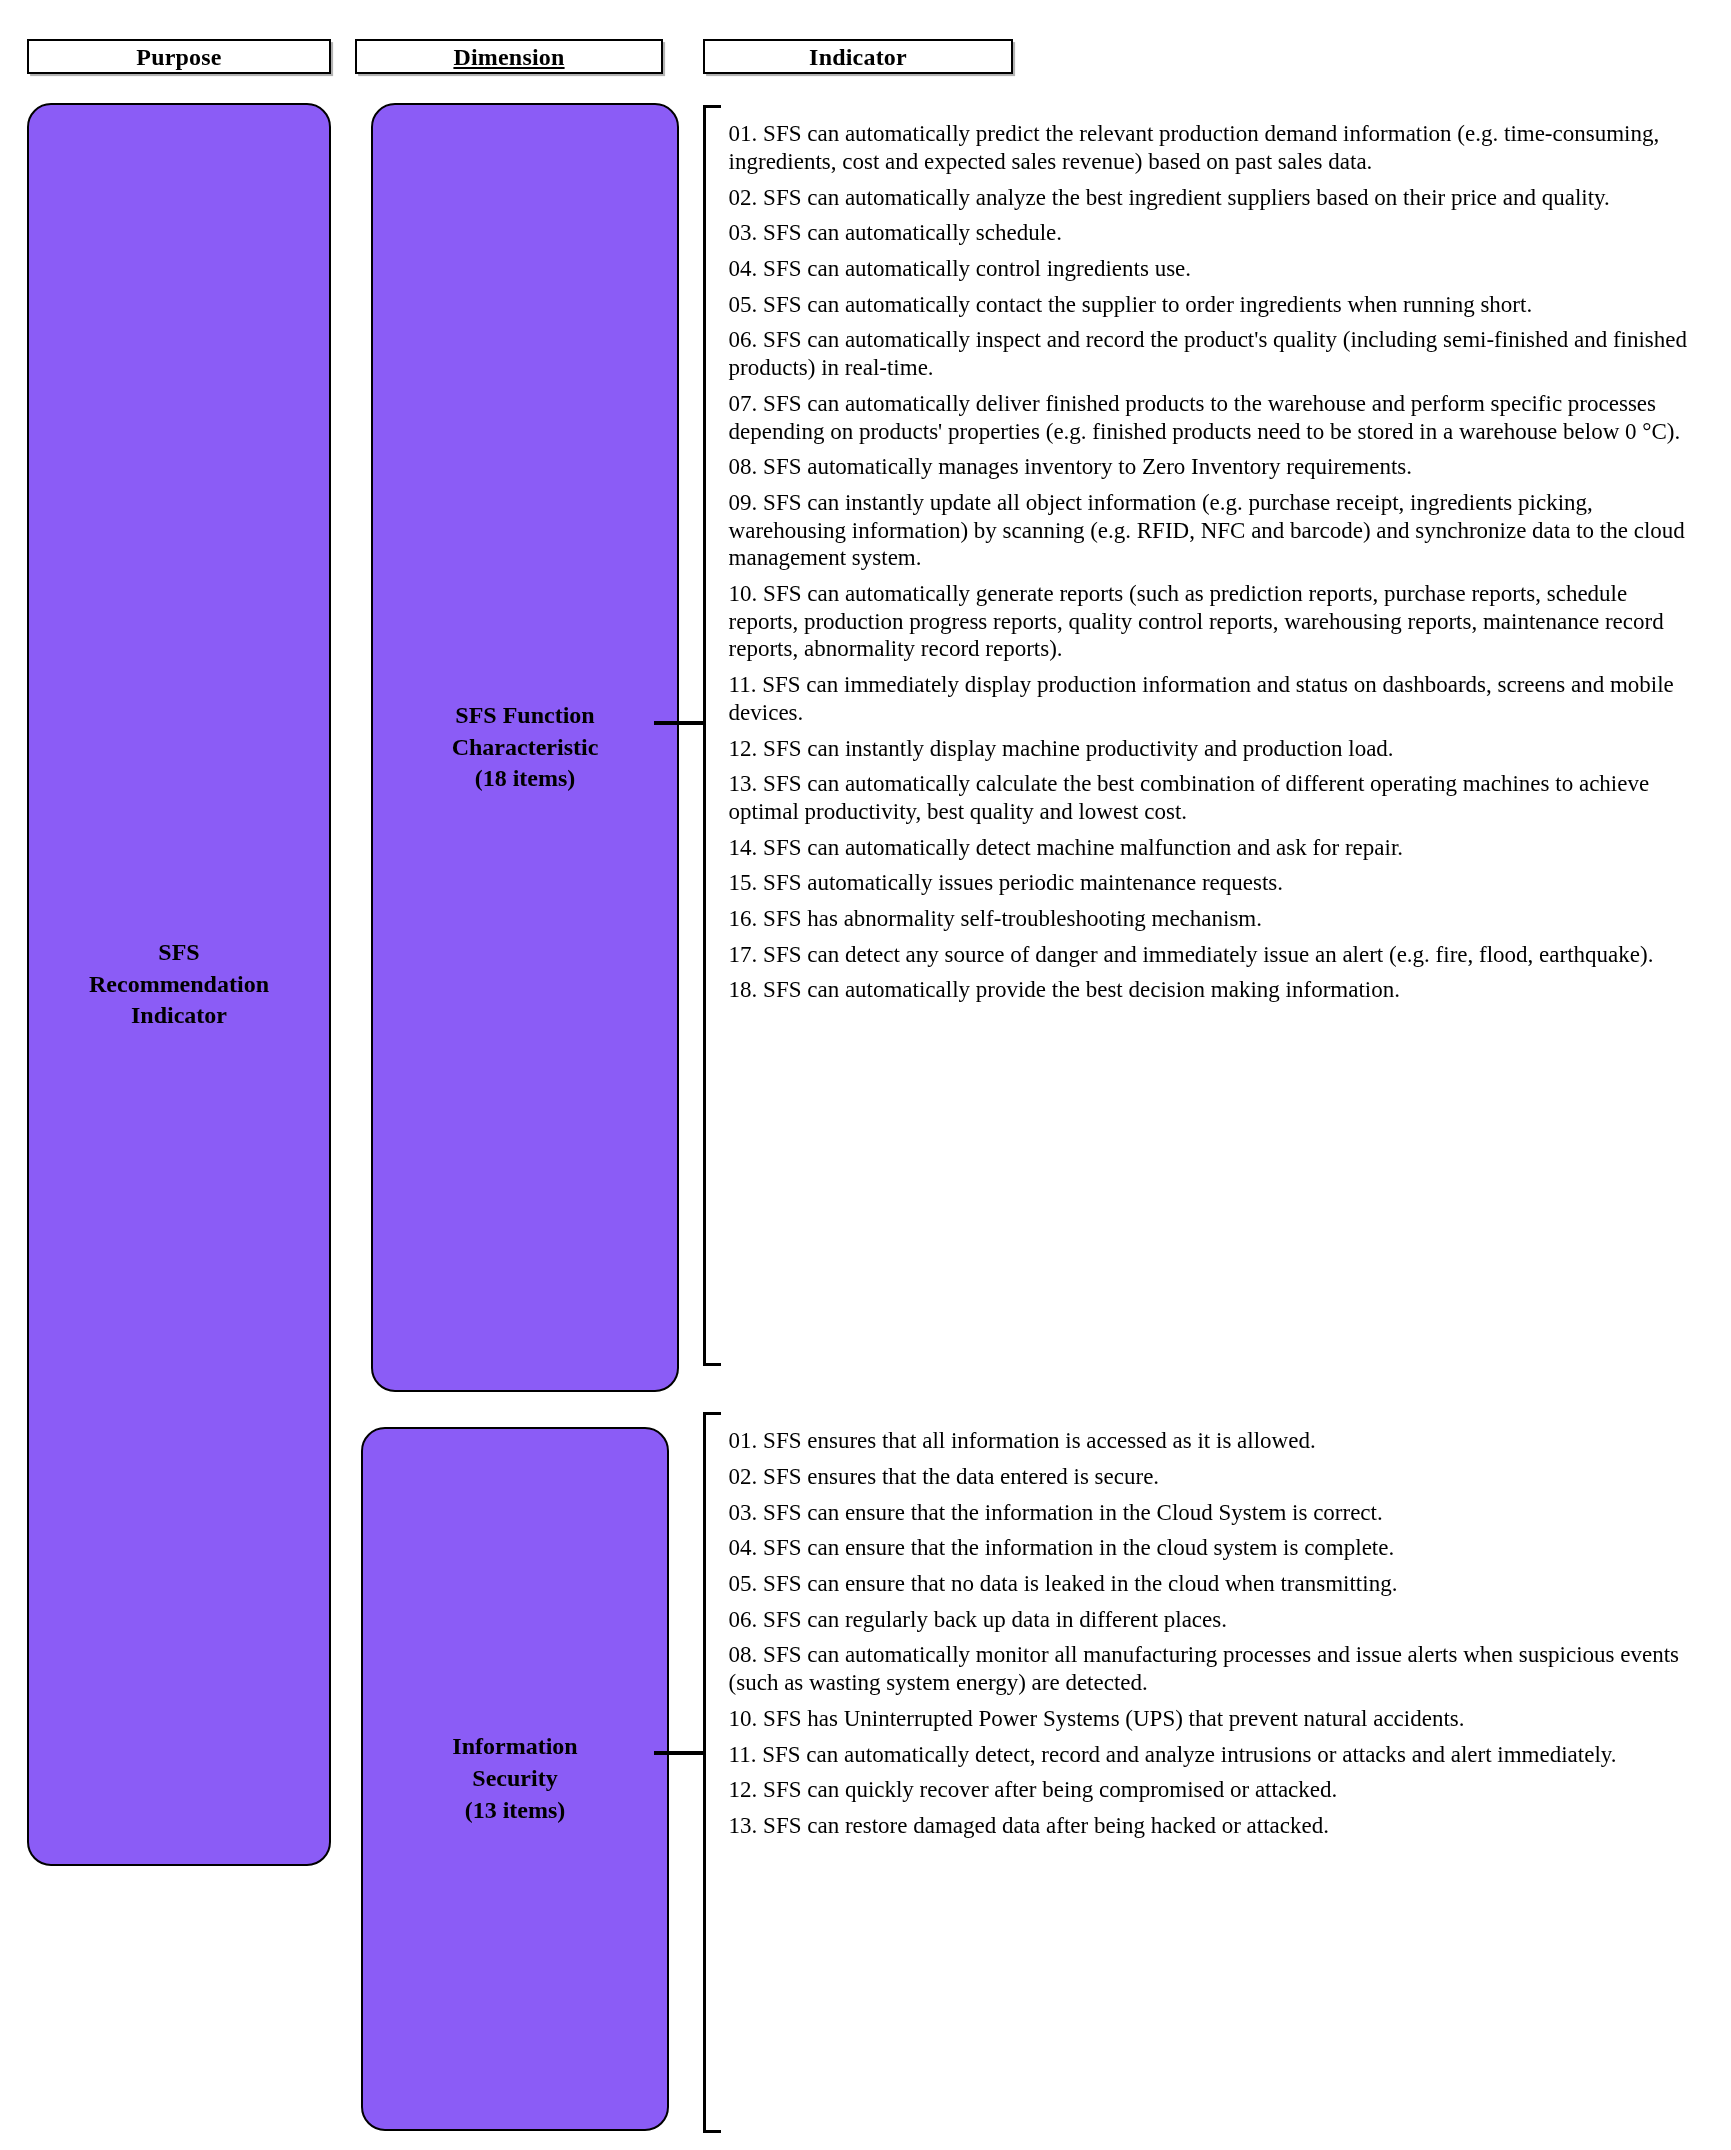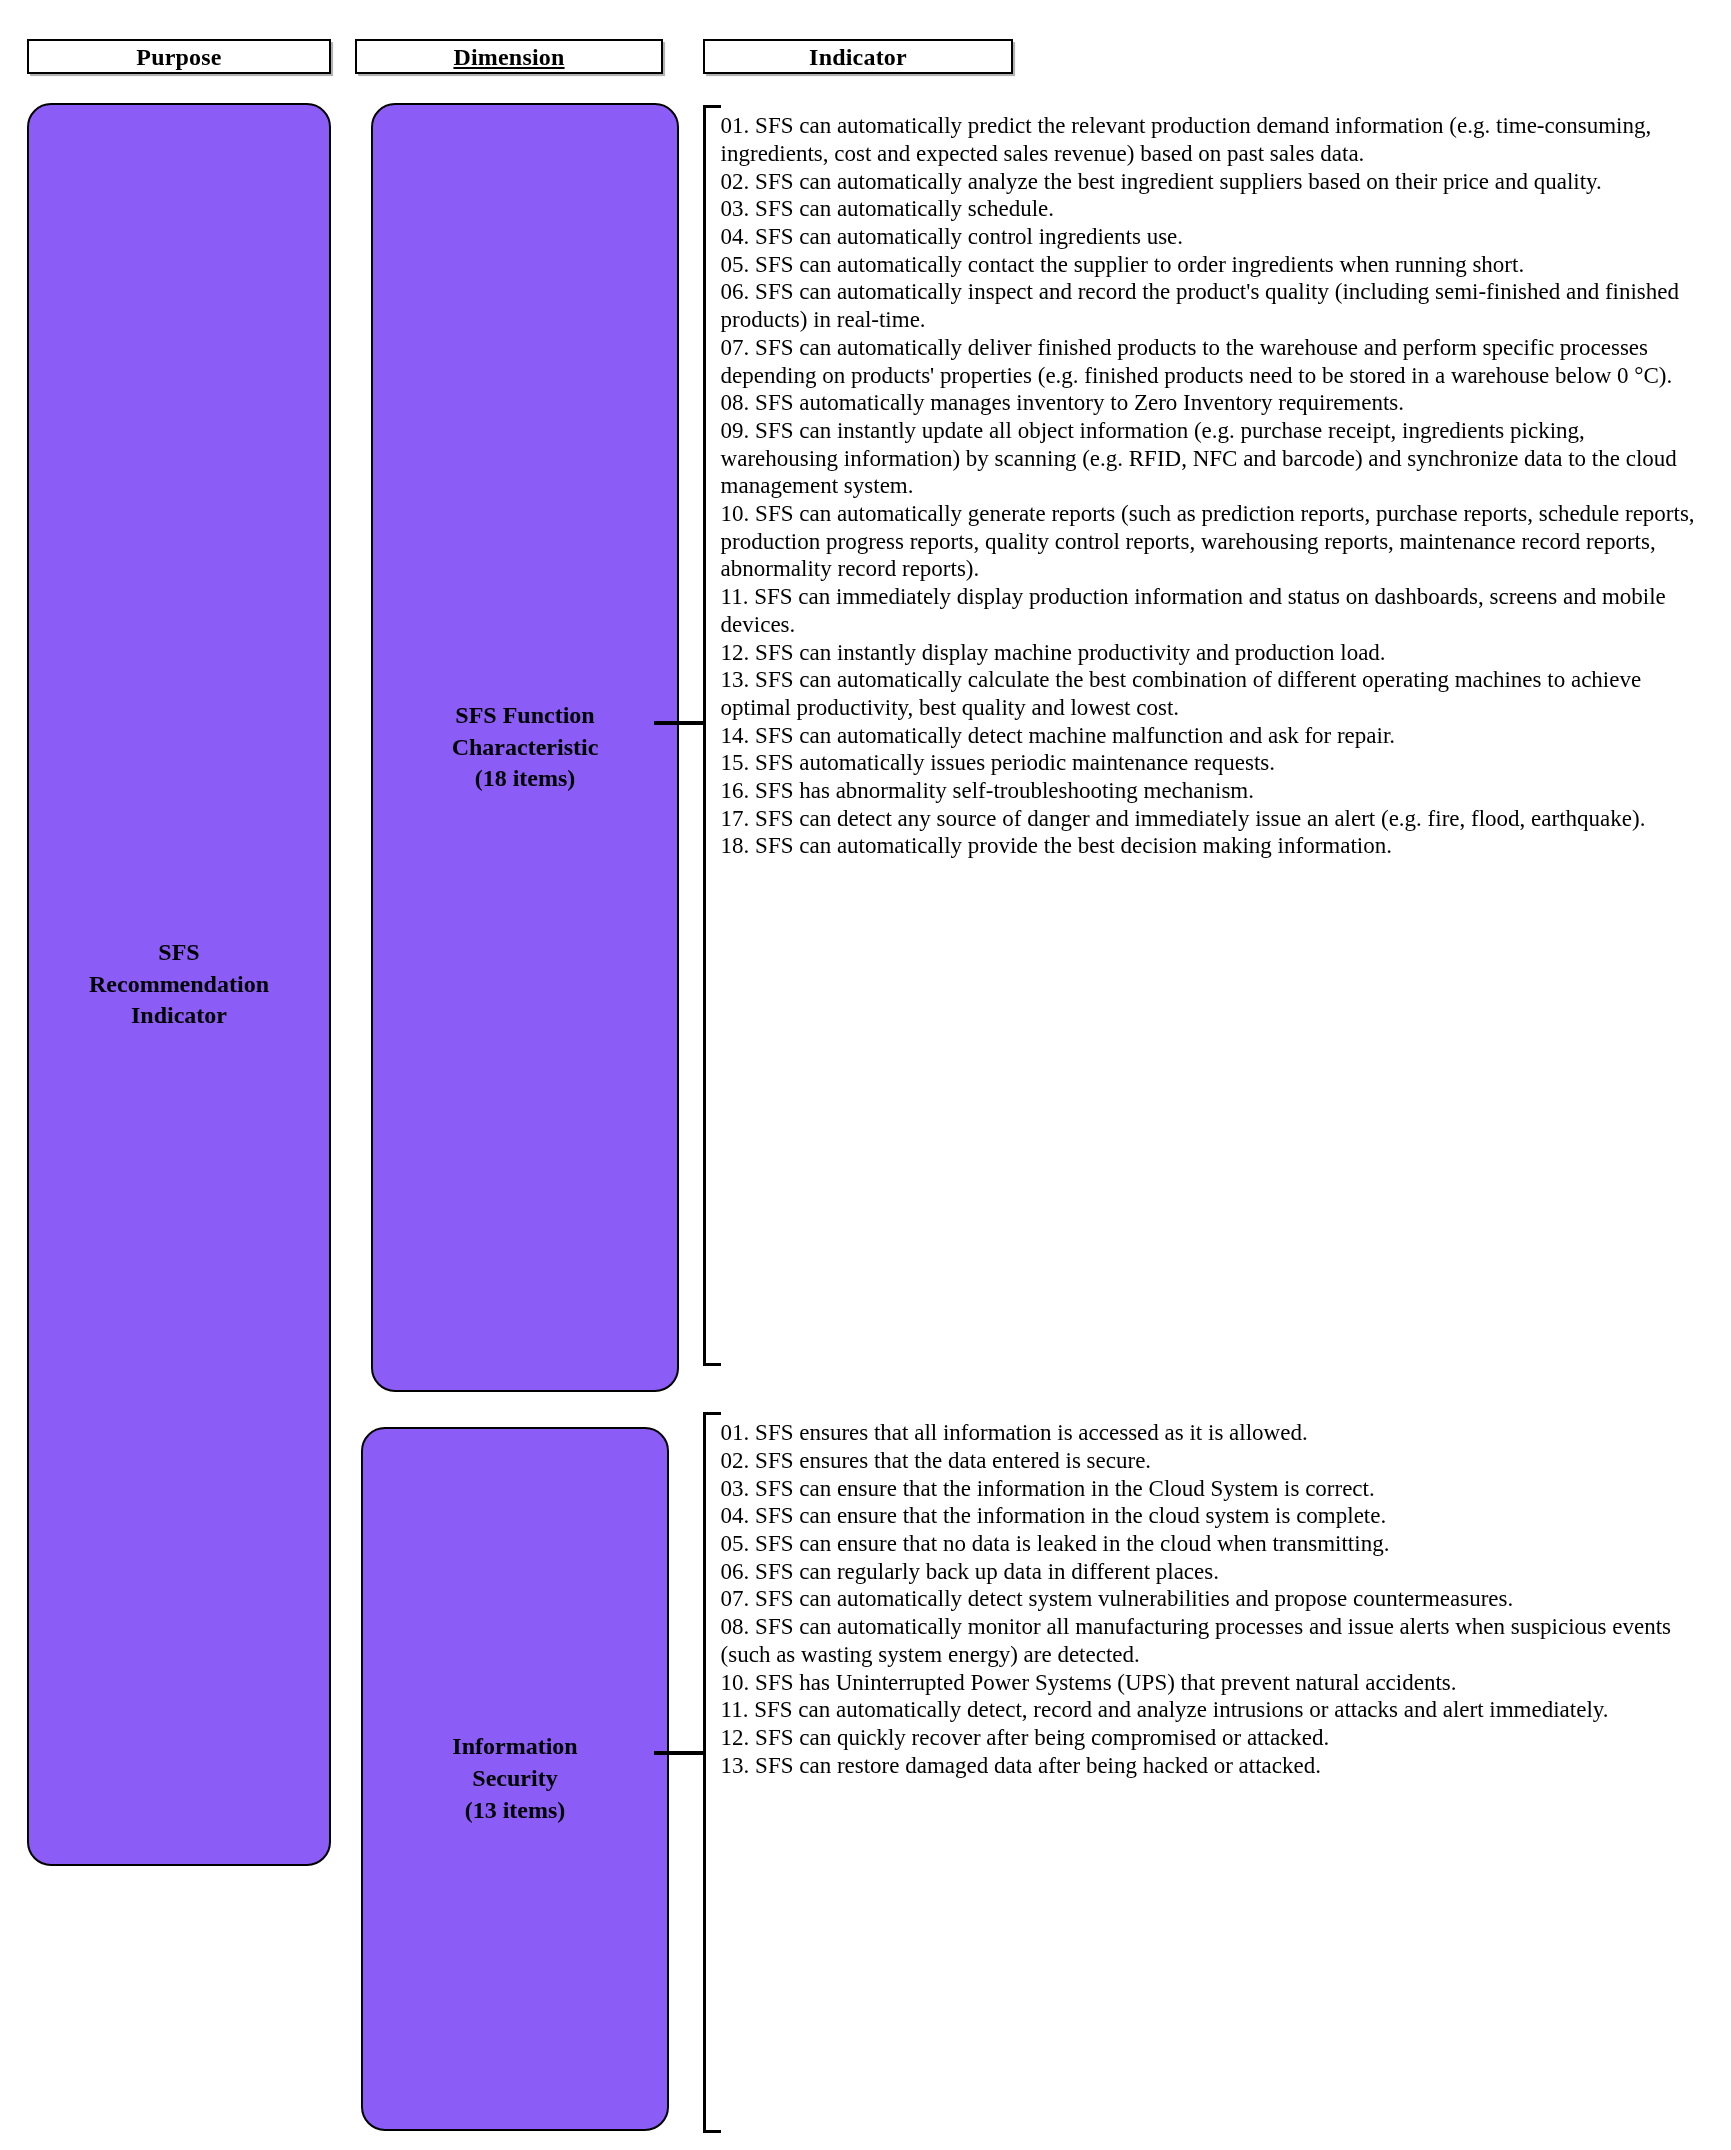--- a/index.html
+++ b/index.html
@@ -109,21 +109,21 @@
   }
 
   .indicator-list {
     position: absolute;
     left: 17.6px;
     top: 0;
   }
   .indicator-item {
     font-size: 23px;
     line-height: 1.205;
-    margin: 0;
+    margin: 8px;
     text-align: left;
     white-space: normal;
   }
 
   #group-0 {
     left: 703px;
     top: 105px;
     width: 1012px;
     height: 1261px;
   }
@@ -193,21 +193,20 @@
 <div class="group" id="group-1">
   <div class="connector"></div>
   <div class="bracket"></div>
   <div class="indicator-list">
       <p class="indicator-item">01. SFS ensures that all information is accessed as it is allowed.</p>
       <p class="indicator-item">02. SFS ensures that the data entered is secure.</p>
       <p class="indicator-item">03. SFS can ensure that the information in the Cloud System is correct.</p>
       <p class="indicator-item">04. SFS can ensure that the information in the cloud system is complete.</p>
       <p class="indicator-item">05. SFS can ensure that no data is leaked in the cloud when transmitting.</p>
       <p class="indicator-item">06. SFS can regularly back up data in different places.</p>
-      <p class="indicator-item">07. SFS can automatically detect system vulnerabilities and propose countermeasures.</p>
       <p class="indicator-item">08. SFS can automatically monitor all manufacturing processes and issue alerts when suspicious events (such as wasting system energy) are detected.</p>
       <p class="indicator-item">10. SFS has Uninterrupted Power Systems (UPS) that prevent natural accidents.</p>
       <p class="indicator-item">11. SFS can automatically detect, record and analyze intrusions or attacks and alert immediately.</p>
       <p class="indicator-item">12. SFS can quickly recover after being compromised or attacked.</p>
       <p class="indicator-item">13. SFS can restore damaged data after being hacked or attacked.</p>
     </div>
 </div>
 
 
 </body></html>

